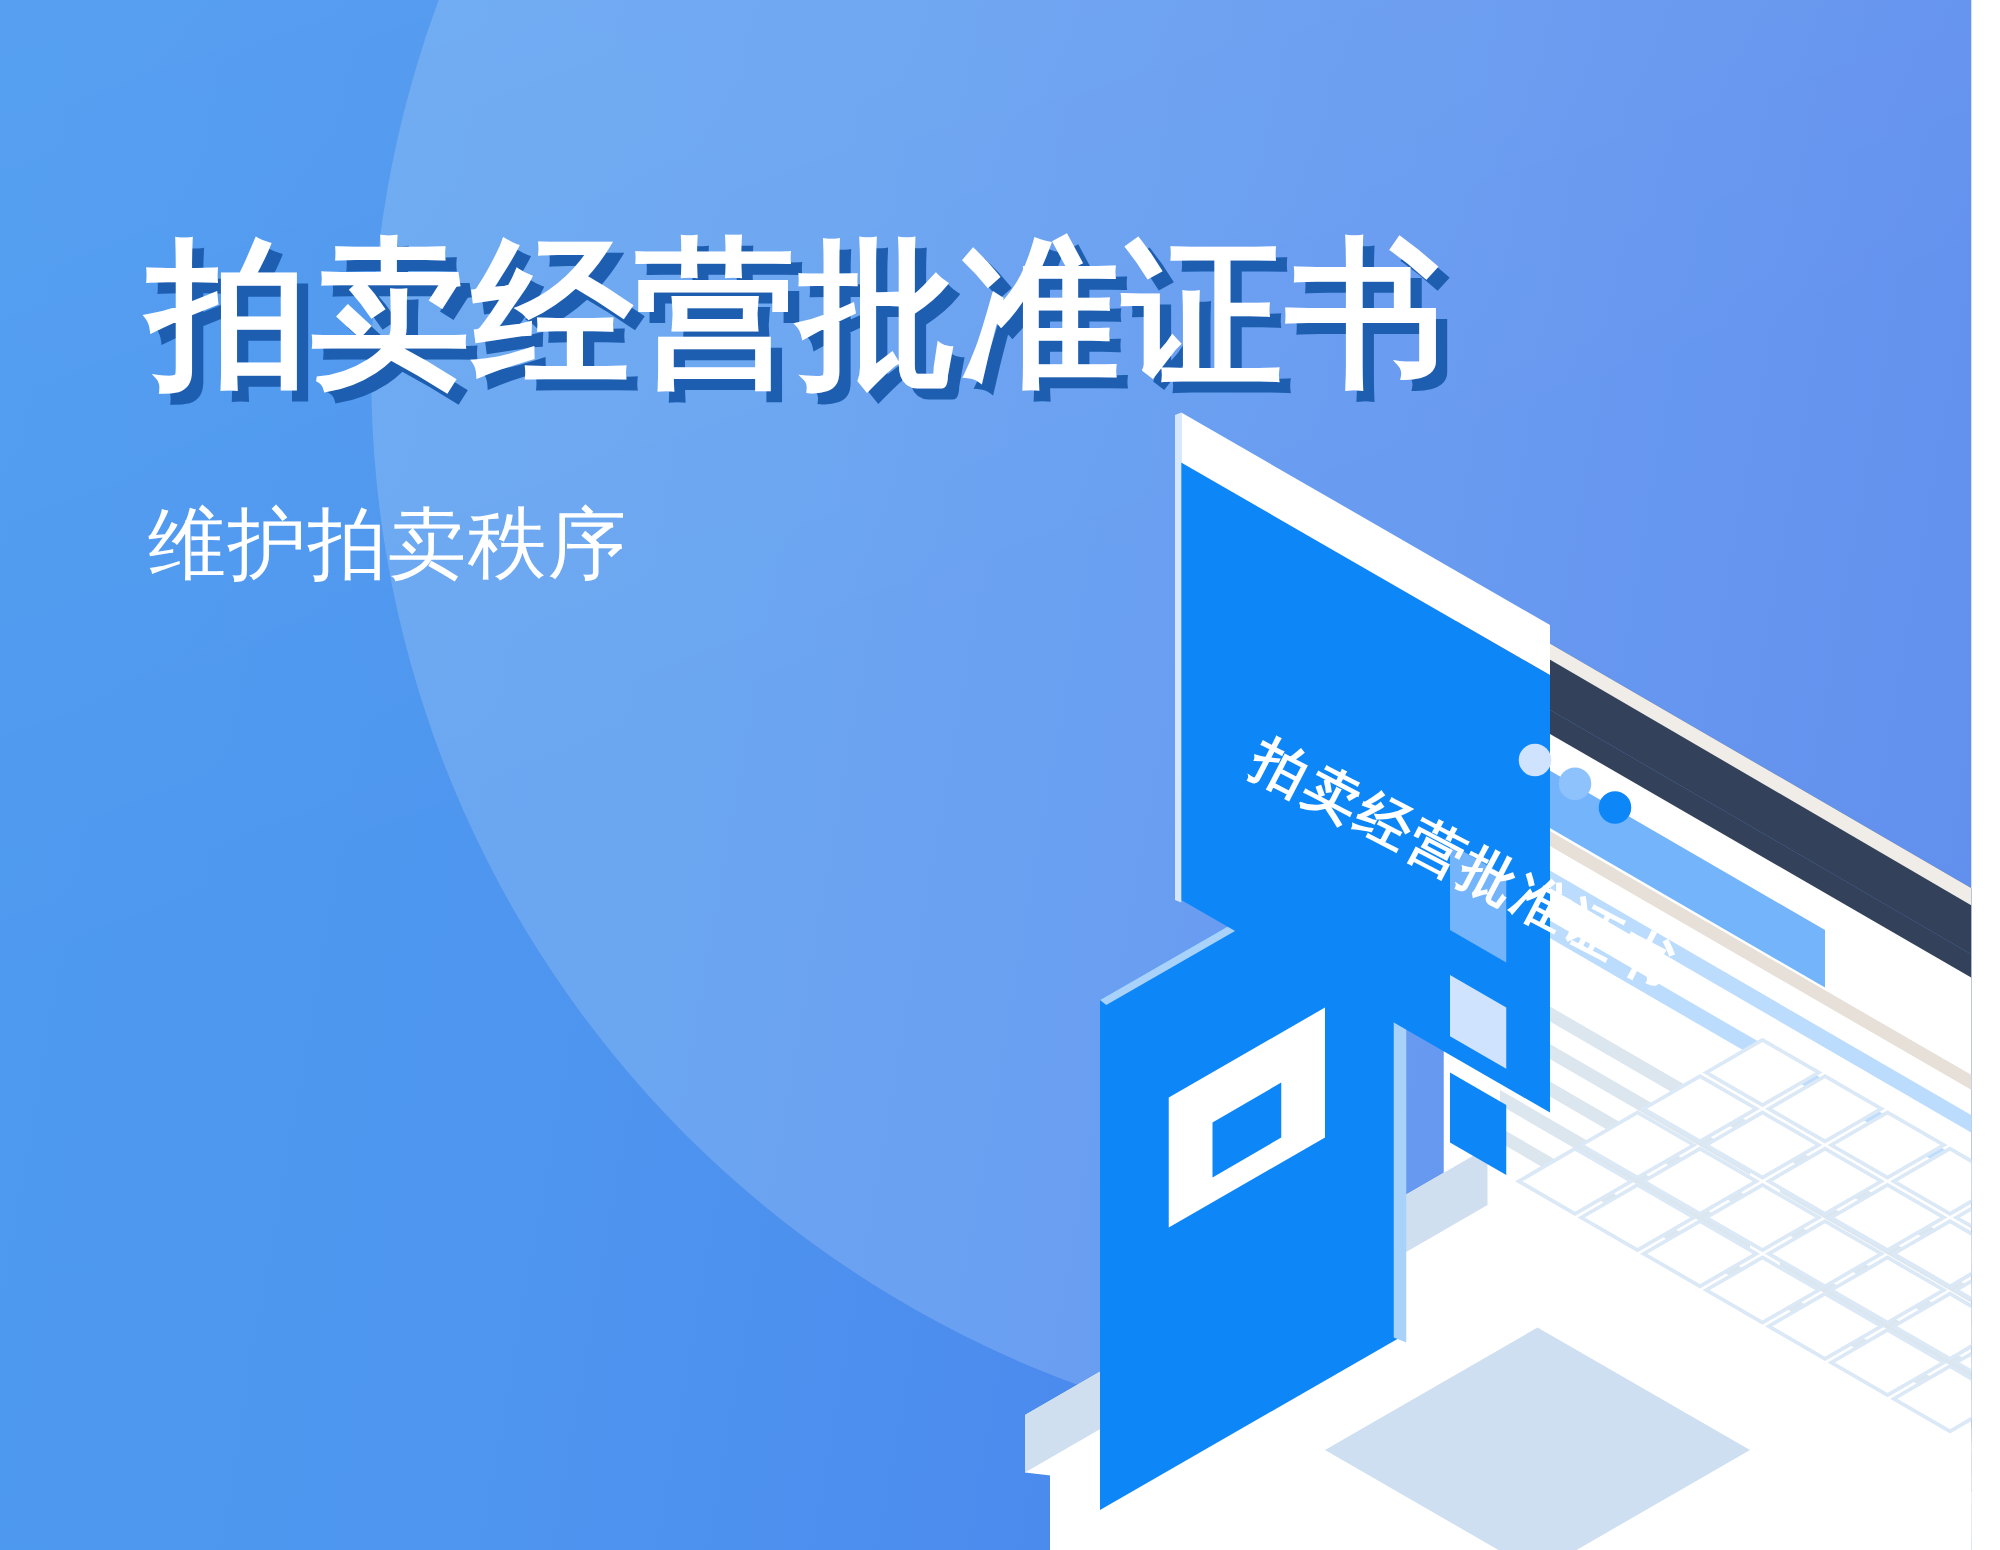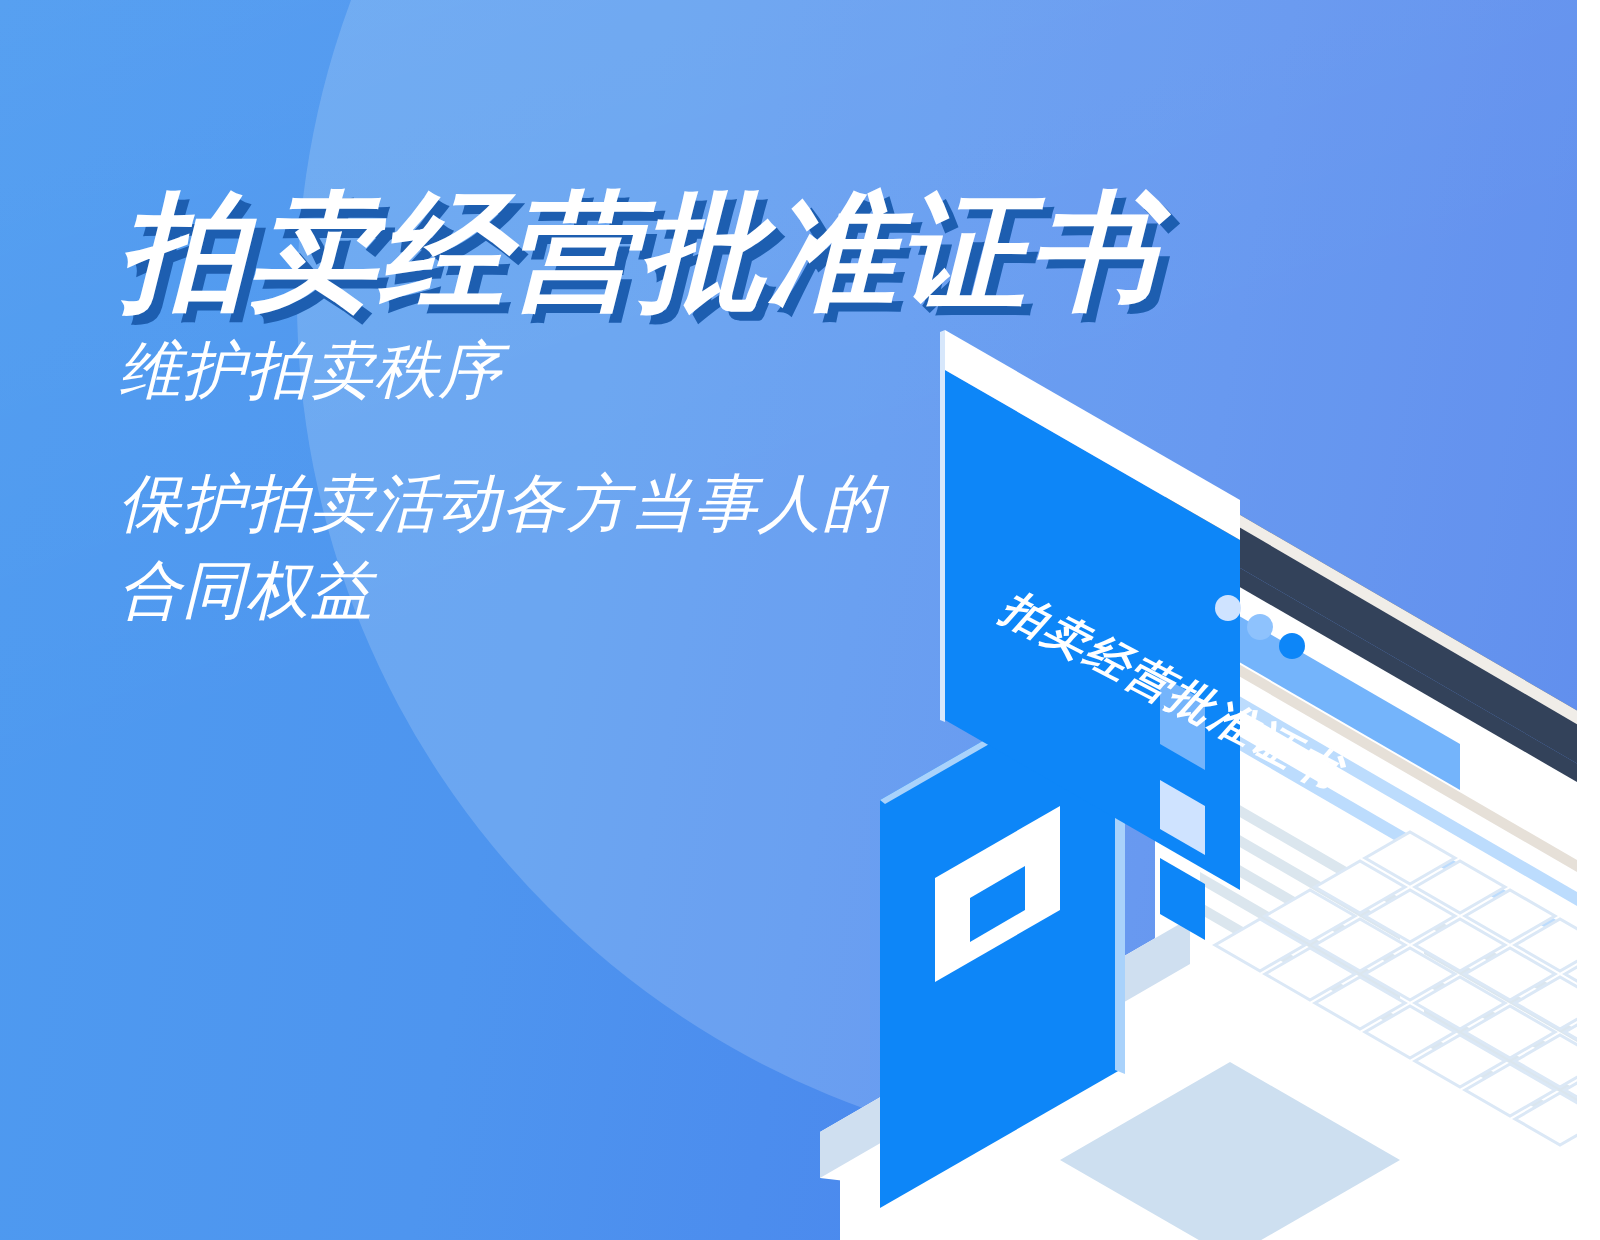--- a/index.html
+++ b/index.html
@@ -6,21 +6,20 @@
   html, body {
     width:1600px; height:1240px;
     overflow:hidden;
     font-family:"Liberation Sans","DejaVu Sans",sans-serif;
   }
   #stage{
     position:relative;
     width:1577px; height:1240px;
     overflow:hidden;
     background:linear-gradient(100deg,#4e9bf0 0%,#4e95ef 35%,#4a85ed 72%,#4177ea 100%);
-    font-style:italic;
   }
   
   .bg-circle{
     position:absolute;
     width:1720px; height:1720px;
     border-radius:50%;
     right:-440px; top:-560px;
     background:rgba(255,255,255,0.17);
     pointer-events:none;
   }
@@ -39,21 +38,21 @@
   }
   .title{
     font-size:128px;
     line-height:1.18;
     font-weight:bold;
     color:#ffffff;
     letter-spacing:2px;
     white-space:nowrap;
     text-shadow:9px 9px 0 #1d5eb0;
   }
-  .bullets{ }
+  .bullets{ margin-top:66px; }
   .bullet{
     color:#ffffff;
     font-size:63px;
     line-height:1.38;
     font-weight:normal;
     letter-spacing:1px;
     margin-bottom:46px;
     max-width:800px;
   }
   .bullet:last-child{ margin-bottom:0; }
@@ -88,21 +87,20 @@
 
   <div class="bg-circle"></div>
   <div class="bg-sheen"></div>
 
   <div class="content">
 
     <div class="title">拍卖经营批准证书</div>
 
     <div class="bullets">
       <div class="bullet">维护拍卖秩序</div>
-      <div class="bullet">保护拍卖活动各方当事人的合同权益</div>
     </div>
 
   </div>
 
   <div class="illo">
 
     <svg viewBox="0 0 900 920" xmlns="http://www.w3.org/2000/svg">
       <defs>
         <clipPath id="screenClip">
           <polygon points="470,180 900,430 900,760 470,510"></polygon>

